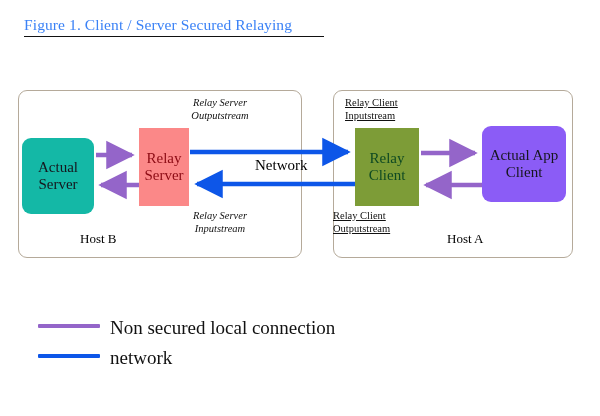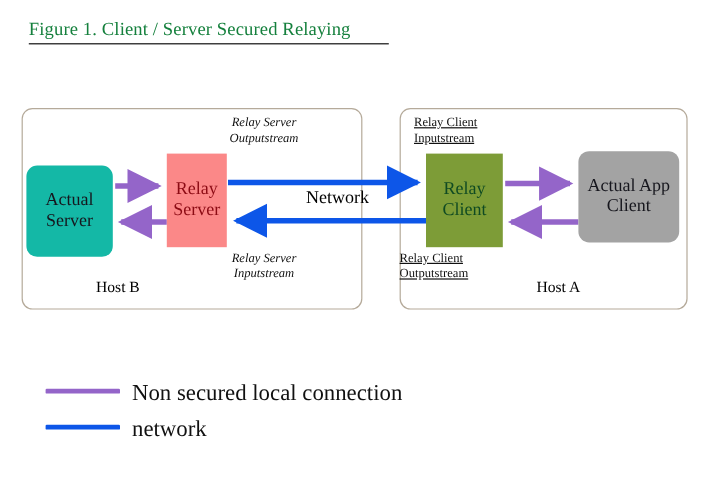--- a/index.html
+++ b/index.html
@@ -22,21 +22,21 @@
   }
 
   
   .fig-title {
     position: absolute;
     left: 24px;
     top: 16px;
     font-size: 15.5px;
     font-weight: normal;
     letter-spacing: 0.1px;
-    color: #15803d;
+    color: #3b82f6;
     white-space: nowrap;
   }
   .fig-title-underline {
     position: absolute;
     left: 24px;
     top: 36px;
     width: 300px;
     height: 1px;
     background: #111111;
   }
@@ -85,21 +85,21 @@
     background: #fb8888;
     color: #8c0b14;
   }
   #relay-client-node {
     left: 355px; top: 128px; width: 64px; height: 78px;
     background: #7d9c37;
     color: #0f4a22;
   }
   #actual-app-client-node {
     left: 482px; top: 126px; width: 84px; height: 76px;
-    background: #a3a3a3;
+    background: #8b5cf6;
     border-radius: 9px;
     color: #16161d;
   }
 
   
   .stream-label {
     position: absolute;
     font-size: 10.5px;
     line-height: 1.28;
     white-space: nowrap;

